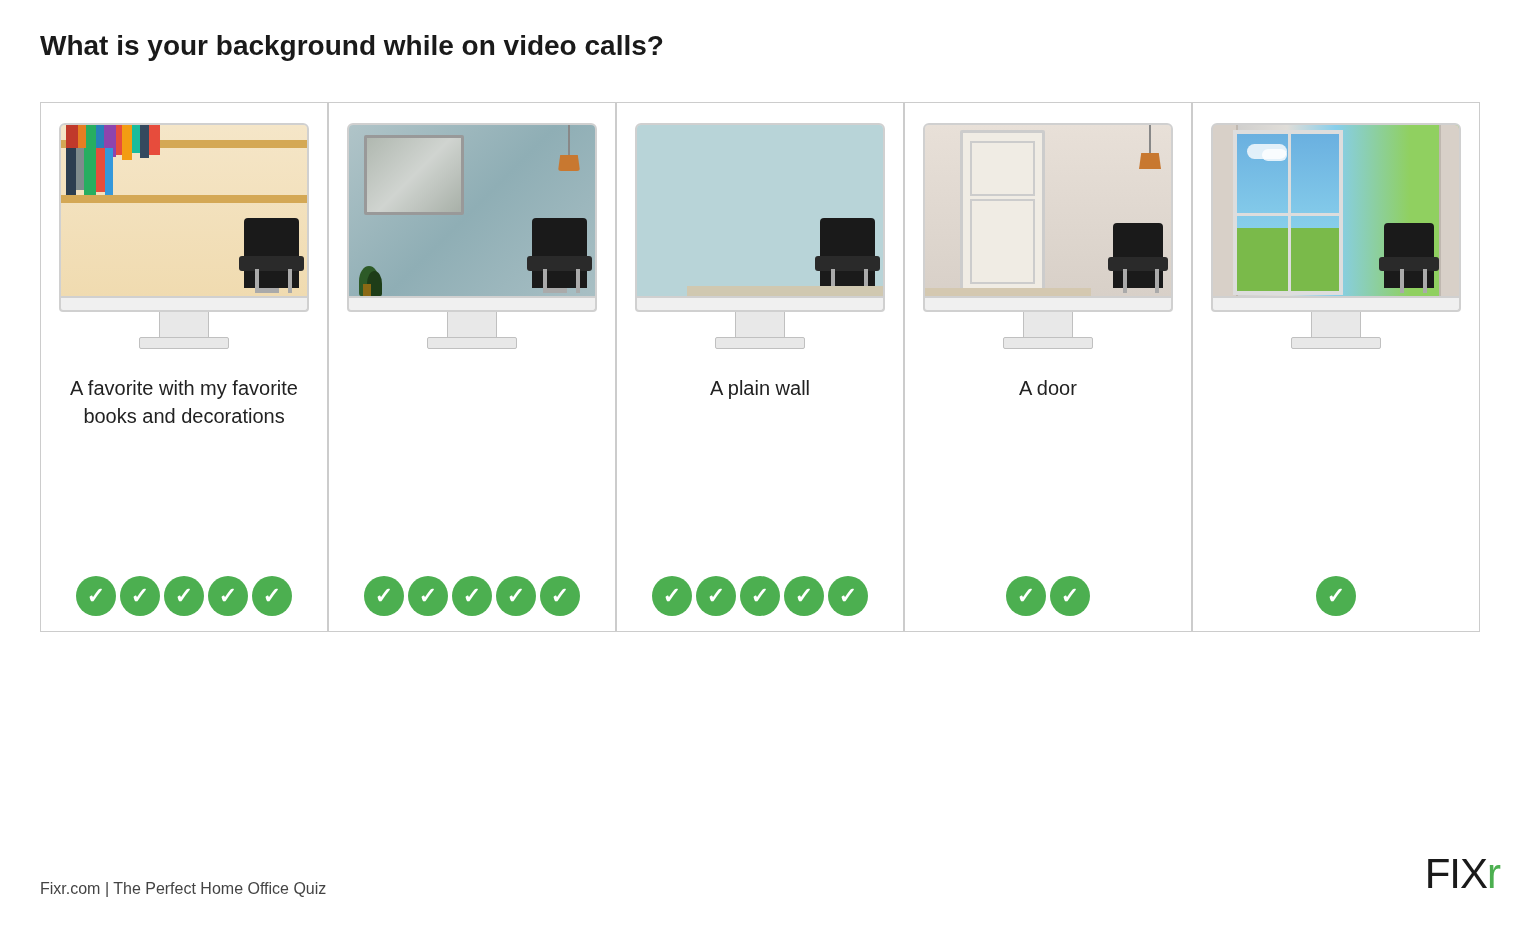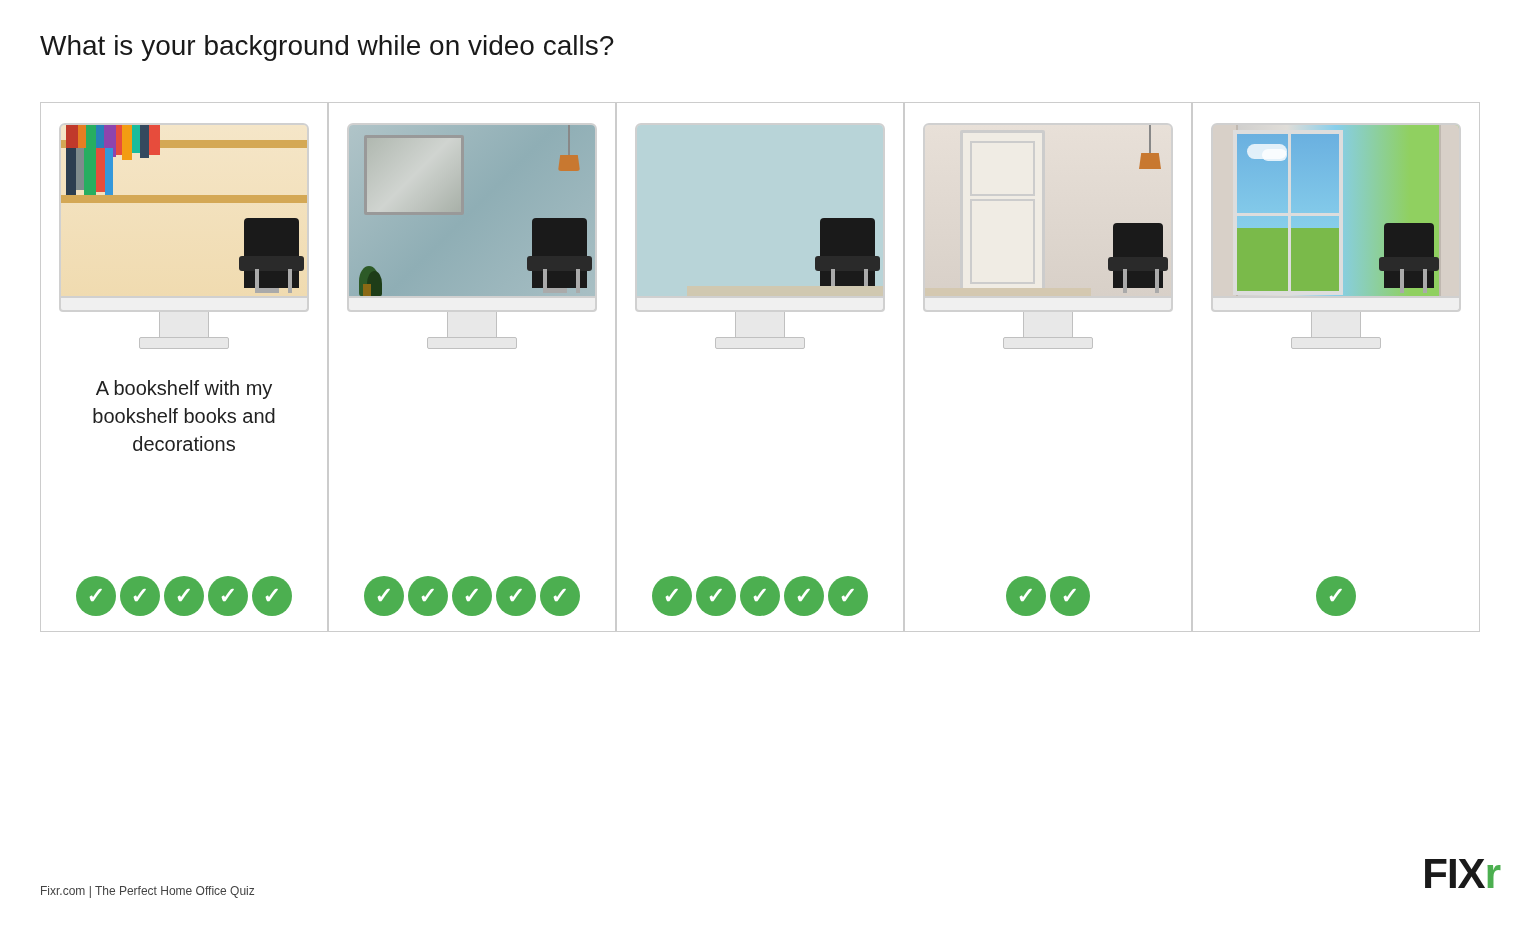--- a/index.html
+++ b/index.html
@@ -20,21 +20,21 @@
     .page-container {
       width: 1540px;
       height: 928px;
       padding: 30px 40px 20px 40px;
       display: flex;
       flex-direction: column;
     }
 
     .question-title {
       font-size: 28px;
-      font-weight: normal;
+      font-weight: bold;
       color: #1a1a1a;
       margin-bottom: 40px;
     }
 
     .cards-row {
       display: flex;
       gap: 0px;
       flex: 1;
       align-items: flex-start;
     }
@@ -124,27 +124,27 @@
 
     .footer {
       display: flex;
       justify-content: space-between;
       align-items: flex-end;
       margin-top: 30px;
       padding-bottom: 10px;
     }
 
     .footer-text {
-      font-size: 12px;
+      font-size: 16px;
       color: #444444;
     }
 
     .logo {
       font-size: 42px;
-      font-weight: 700;
+      font-weight: 400;
       color: #1a1a1a;
       letter-spacing: -1px;
     }
 
     .logo-green {
       color: #4caf50;
     }
 
     
     .scene-bookshelf {
@@ -224,21 +224,21 @@
             <div style="position:absolute;bottom:25px;right:3px;width:65px;height:15px;background:#2a2a2a;border-radius:3px;"></div>
             <div style="position:absolute;bottom:3px;right:15px;width:4px;height:24px;background:#aaa;"></div>
             <div style="position:absolute;bottom:3px;right:48px;width:4px;height:24px;background:#aaa;"></div>
             <div style="position:absolute;bottom:3px;right:28px;width:22px;height:5px;background:#aaa;"></div>
           </div>
         </div>
         <div class="monitor-bottom-bar"></div>
         <div class="monitor-base-neck"></div>
         <div class="monitor-base-foot"></div>
       </div>
-      <div class="card-label">A bookshelf with my bookshelf books and decorations</div>
+      <div class="card-label">A favorite with my favorite books and decorations</div>
       <div class="checkmarks-row">
         <div class="checkmark-circle">✓</div>
         <div class="checkmark-circle">✓</div>
         <div class="checkmark-circle">✓</div>
         <div class="checkmark-circle">✓</div>
         <div class="checkmark-circle">✓</div>
       </div>
     </div>
 
     <div class="card">
@@ -288,20 +288,21 @@
             <div style="position:absolute;bottom:3px;right:48px;width:4px;height:24px;background:#aaa;"></div>
             <div style="position:absolute;bottom:3px;right:28px;width:22px;height:5px;background:#aaa;"></div>
 
             <div style="position:absolute;bottom:0;left:50px;right:0;height:10px;background:#d0c8b0;"></div>
           </div>
         </div>
         <div class="monitor-bottom-bar"></div>
         <div class="monitor-base-neck"></div>
         <div class="monitor-base-foot"></div>
       </div>
+      <div class="card-label">A plain wall</div>
       <div class="checkmarks-row">
         <div class="checkmark-circle">✓</div>
         <div class="checkmark-circle">✓</div>
         <div class="checkmark-circle">✓</div>
         <div class="checkmark-circle">✓</div>
         <div class="checkmark-circle">✓</div>
       </div>
     </div>
 
     <div class="card">
@@ -322,20 +323,21 @@
             <div style="position:absolute;bottom:3px;right:12px;width:4px;height:24px;background:#aaa;"></div>
             <div style="position:absolute;bottom:3px;right:44px;width:4px;height:24px;background:#aaa;"></div>
 
             <div style="position:absolute;bottom:0;left:0;right:80px;height:8px;background:#d4c8b0;"></div>
           </div>
         </div>
         <div class="monitor-bottom-bar"></div>
         <div class="monitor-base-neck"></div>
         <div class="monitor-base-foot"></div>
       </div>
+      <div class="card-label">A door</div>
       <div class="checkmarks-row">
         <div class="checkmark-circle">✓</div>
         <div class="checkmark-circle">✓</div>
       </div>
     </div>
 
     <div class="card">
       <div class="monitor-wrapper">
         <div class="monitor-screen">
           <div class="scene-window">

